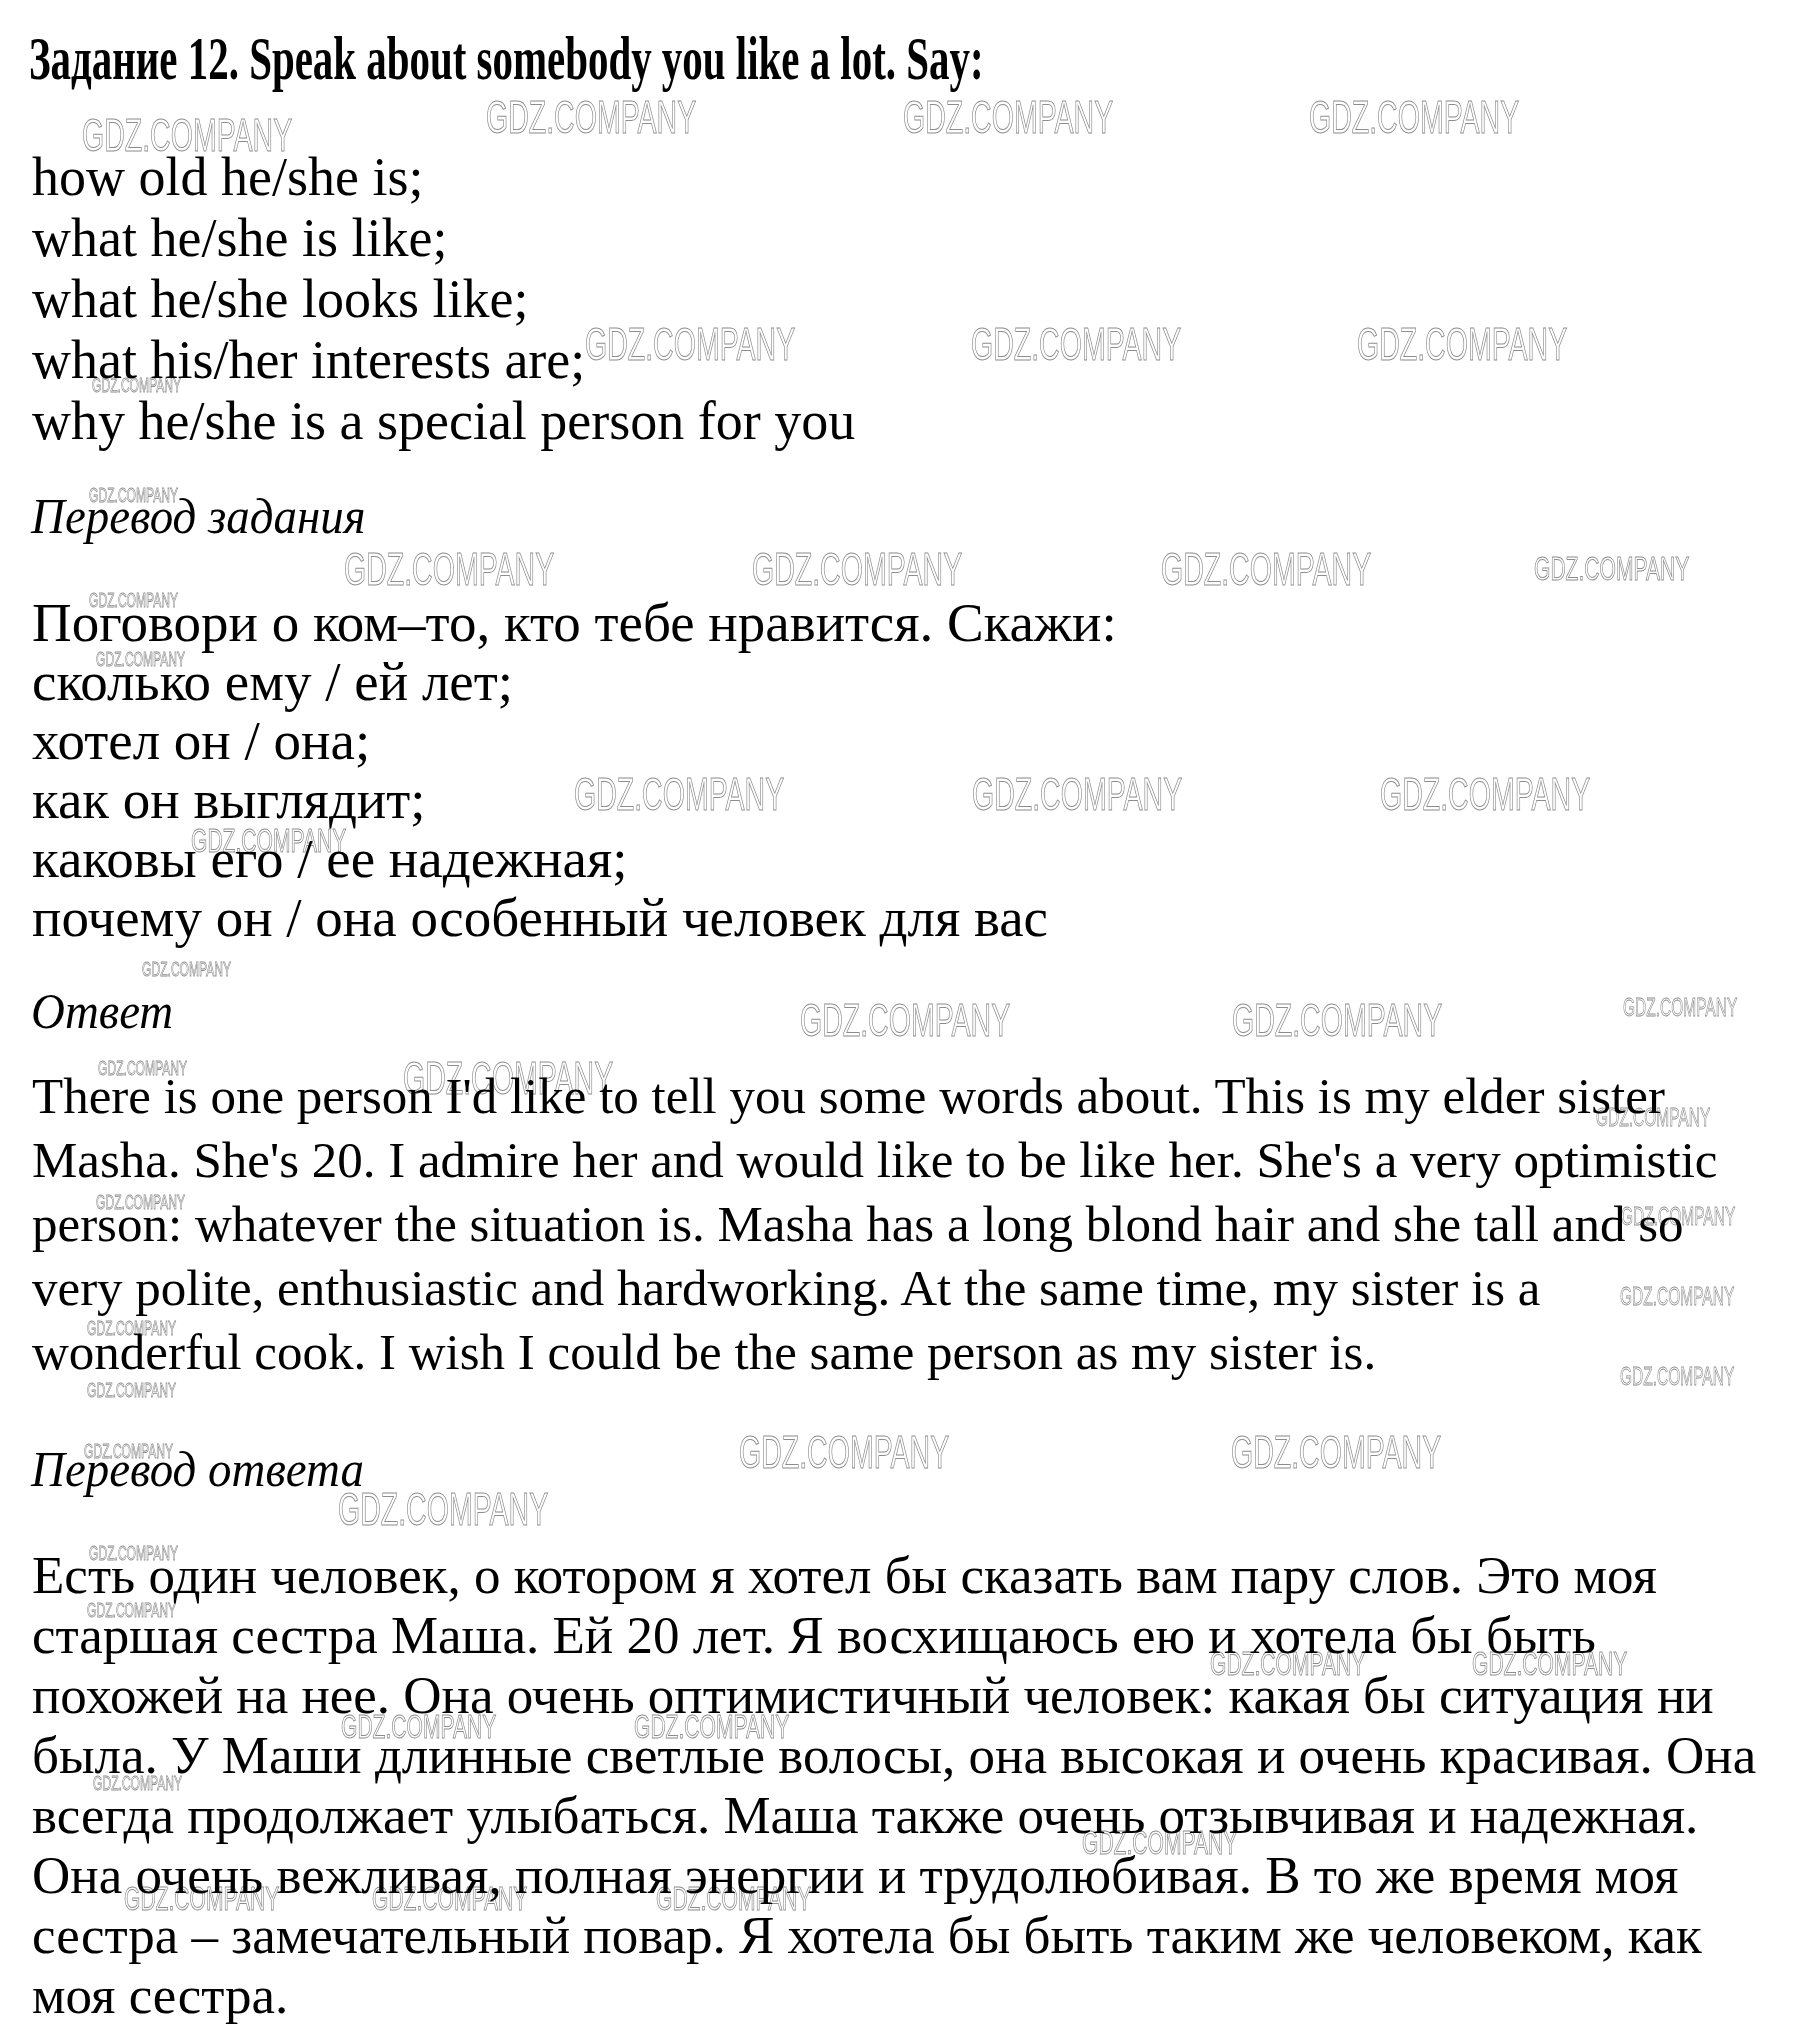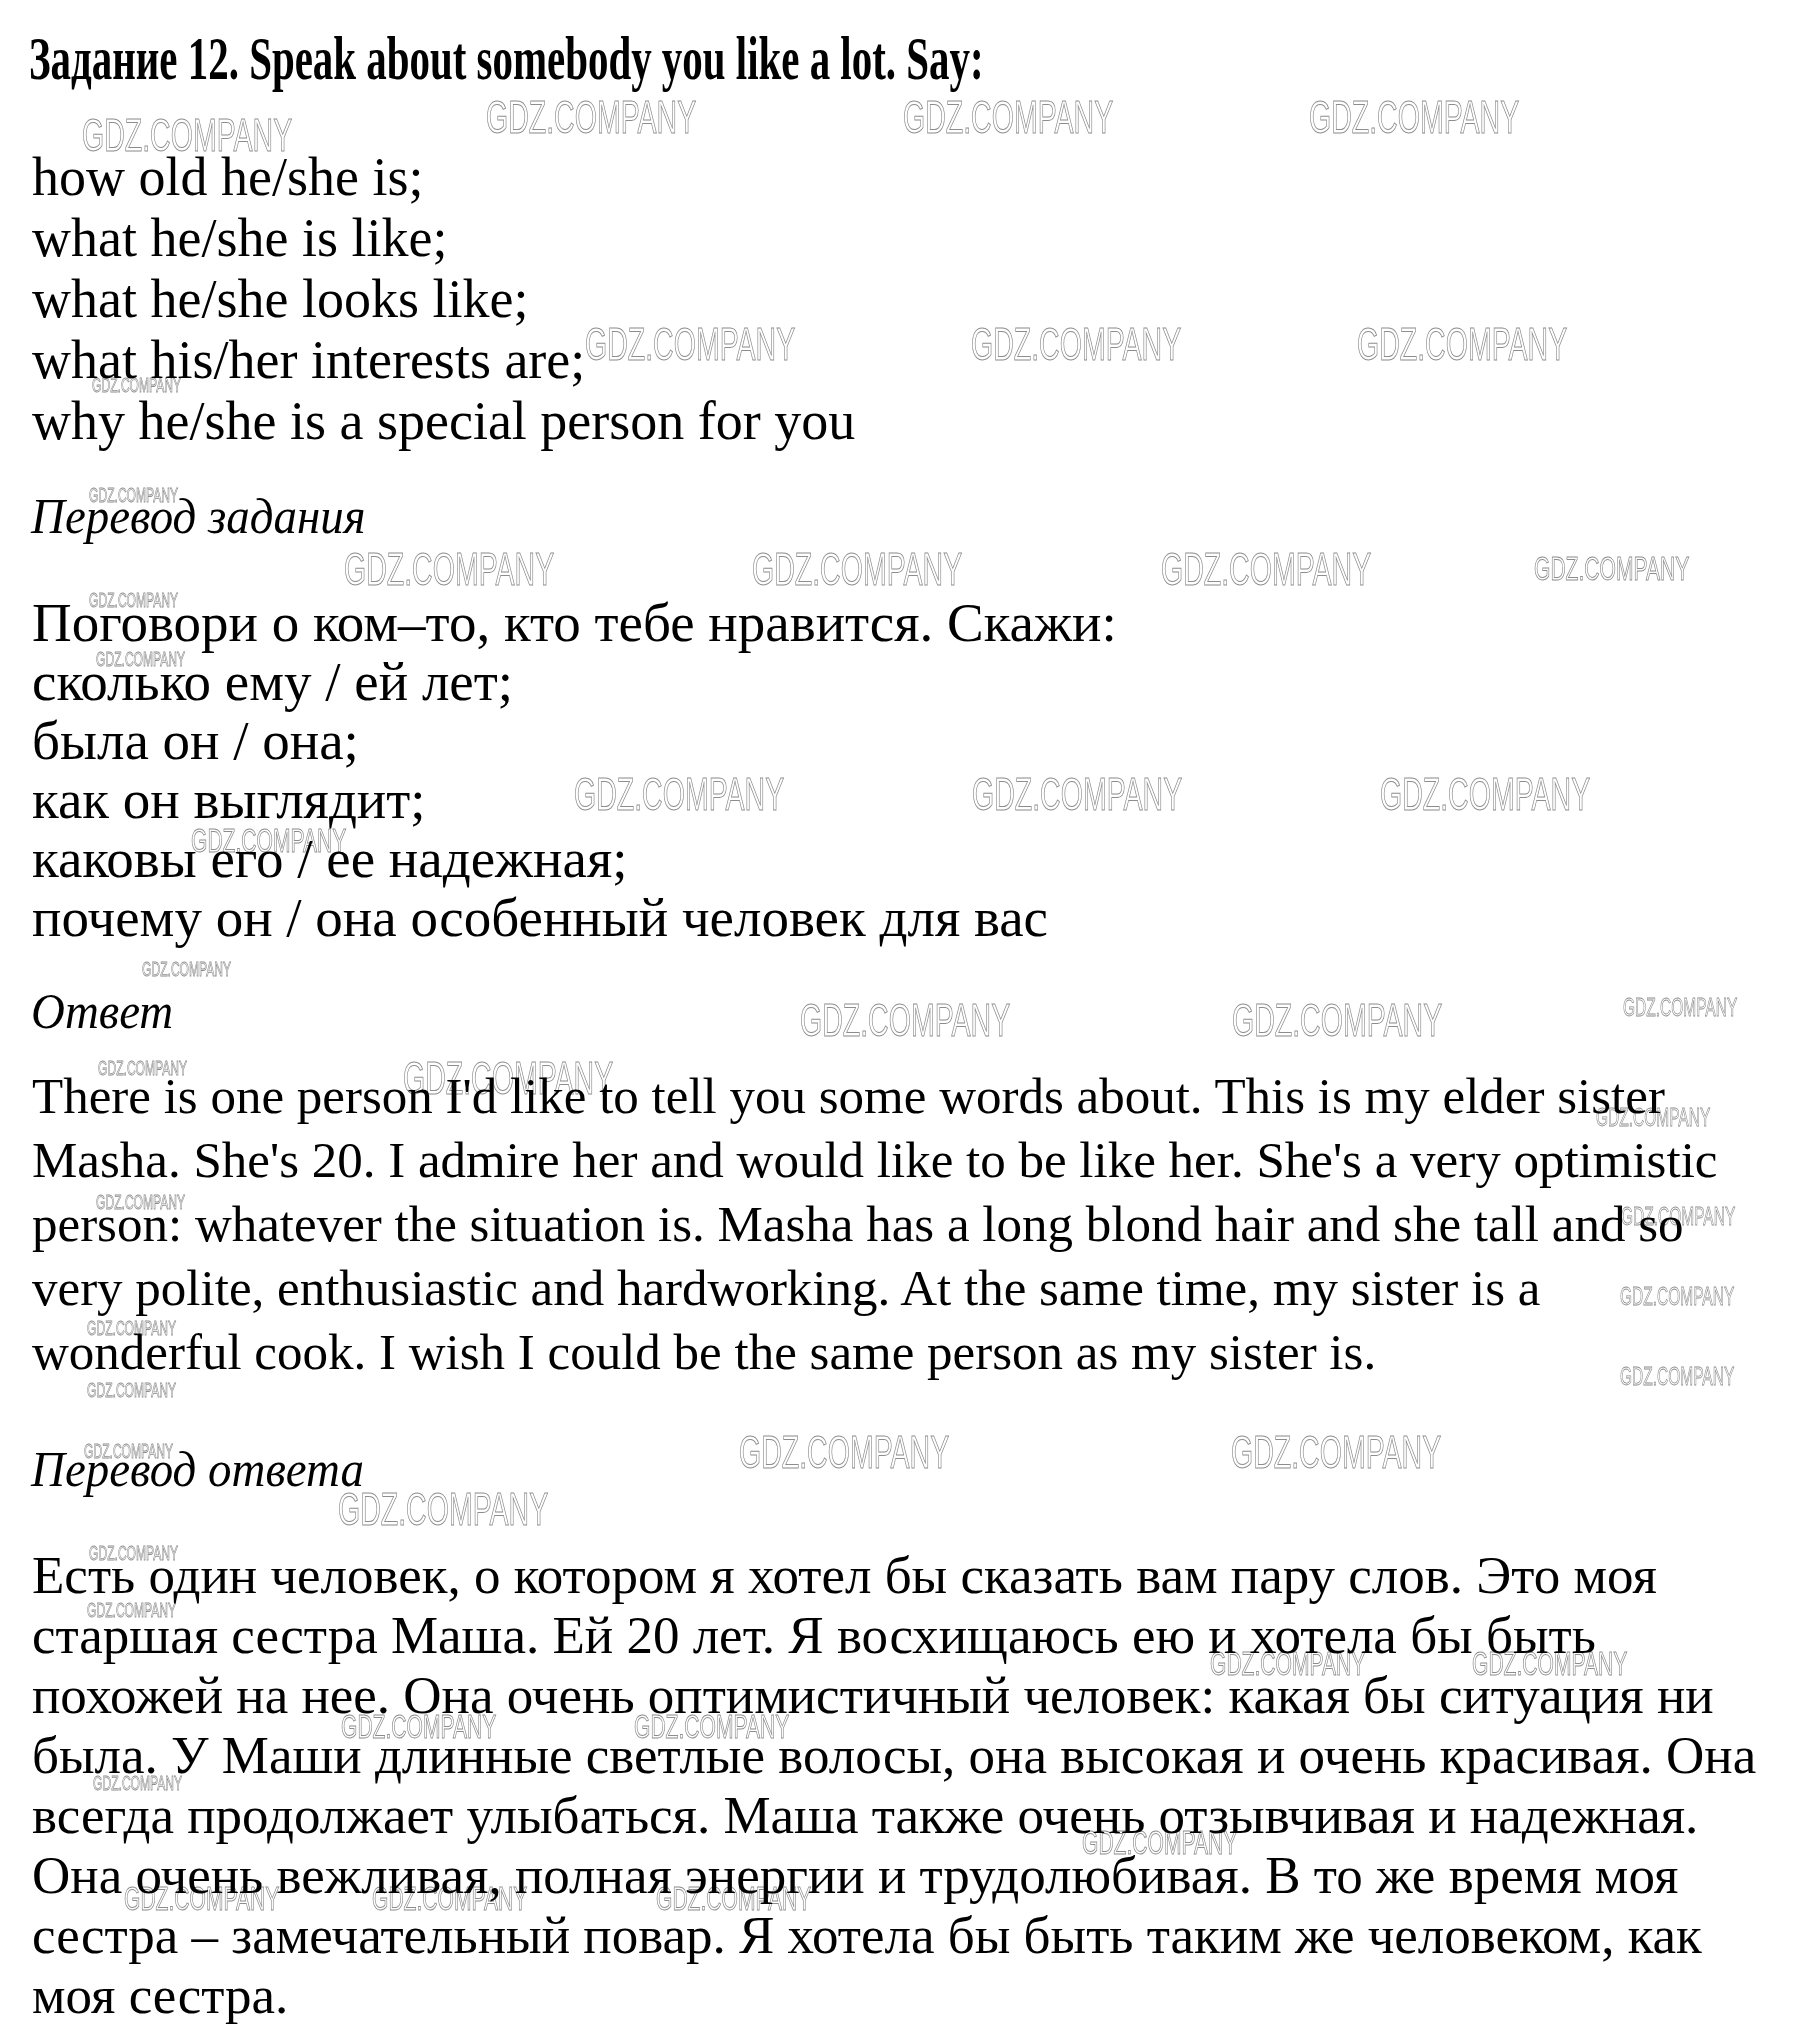--- a/index.html
+++ b/index.html
@@ -136,21 +136,21 @@
     <div class="ln">what he/she looks like;</div>
     <div class="ln">what his/her interests are;</div>
     <div class="ln">why he/she is a special person for you</div>
   </div>
 
   <h2 class="heading" id="h-task-translation">Перевод задания</h2>
 
   <div class="lines" id="ru-task">
     <div class="ln">Поговори о ком–то, кто тебе нравится. Скажи:</div>
     <div class="ln">сколько ему / ей лет;</div>
-    <div class="ln">была он / она;</div>
+    <div class="ln">хотел он / она;</div>
     <div class="ln">как он выглядит;</div>
     <div class="ln">каковы его / ее надежная;</div>
     <div class="ln">почему он / она особенный человек для вас</div>
   </div>
 
   <h2 class="heading" id="h-answer">Ответ</h2>
 
   <div class="lines" id="en-answer">
     <div class="ln">There is one person I'd like to tell you some words about. This is my elder sister</div>
     <div class="ln">Masha. She's 20. I admire her and would like to be like her. She's a very optimistic</div>

